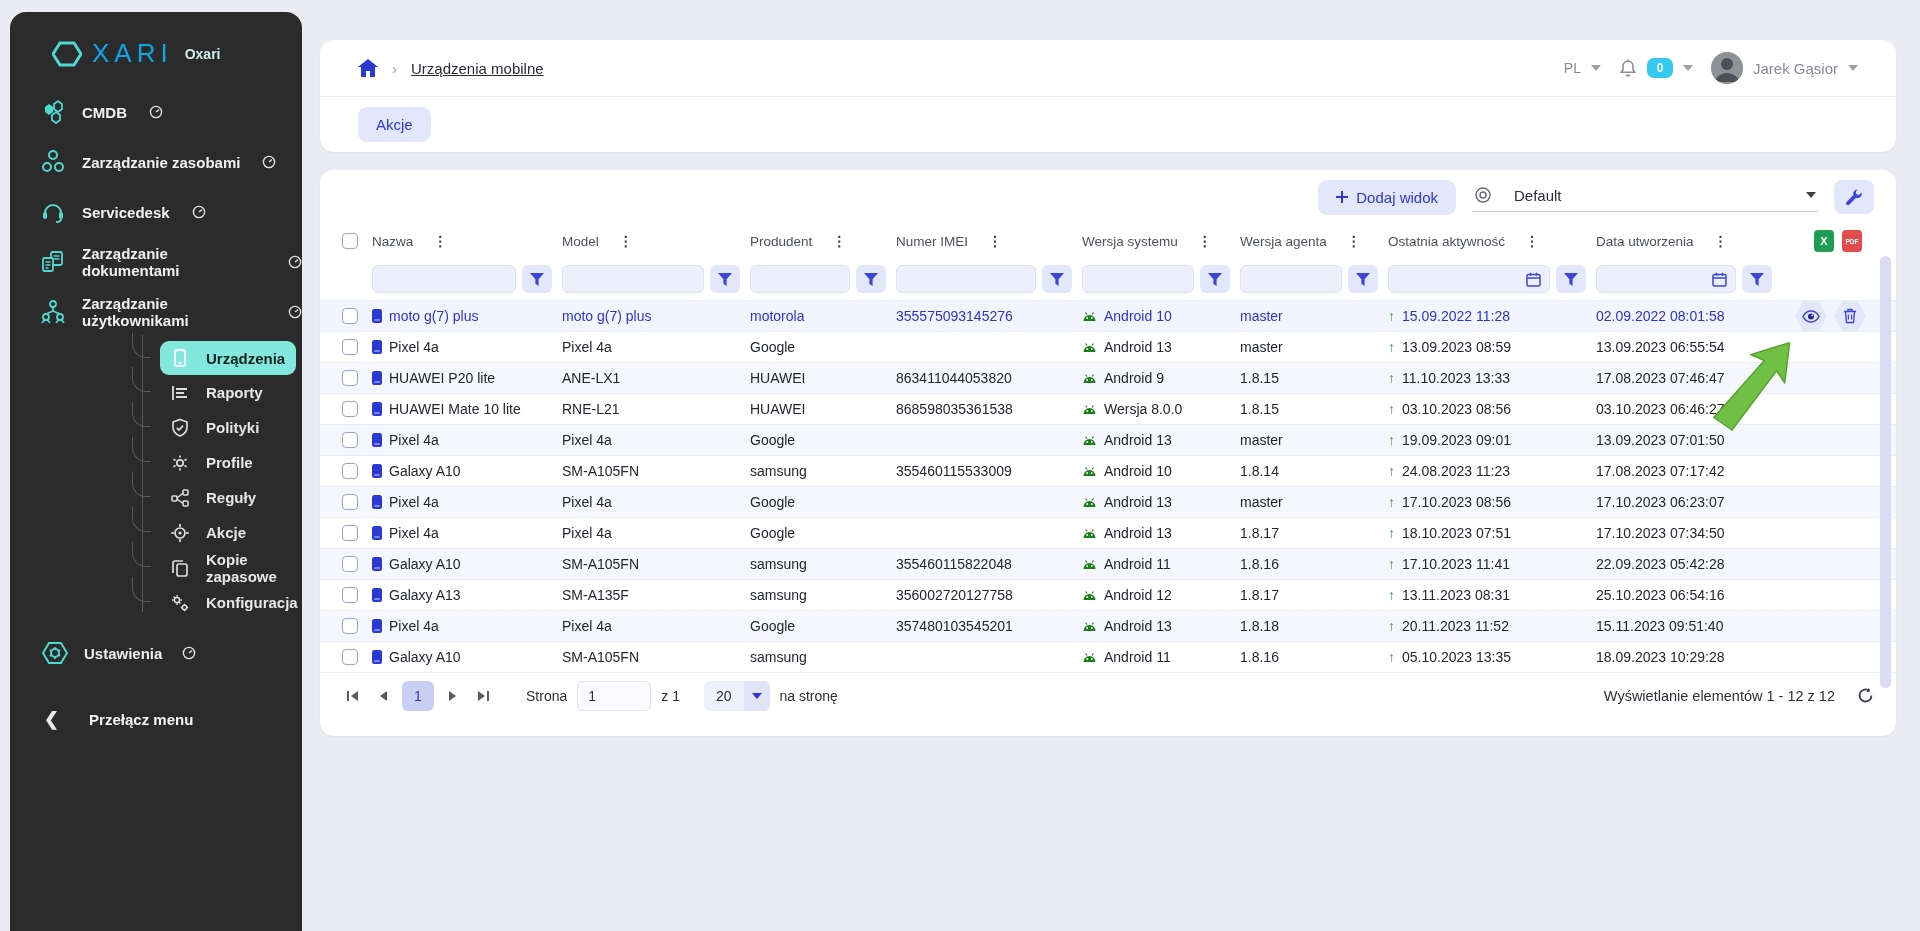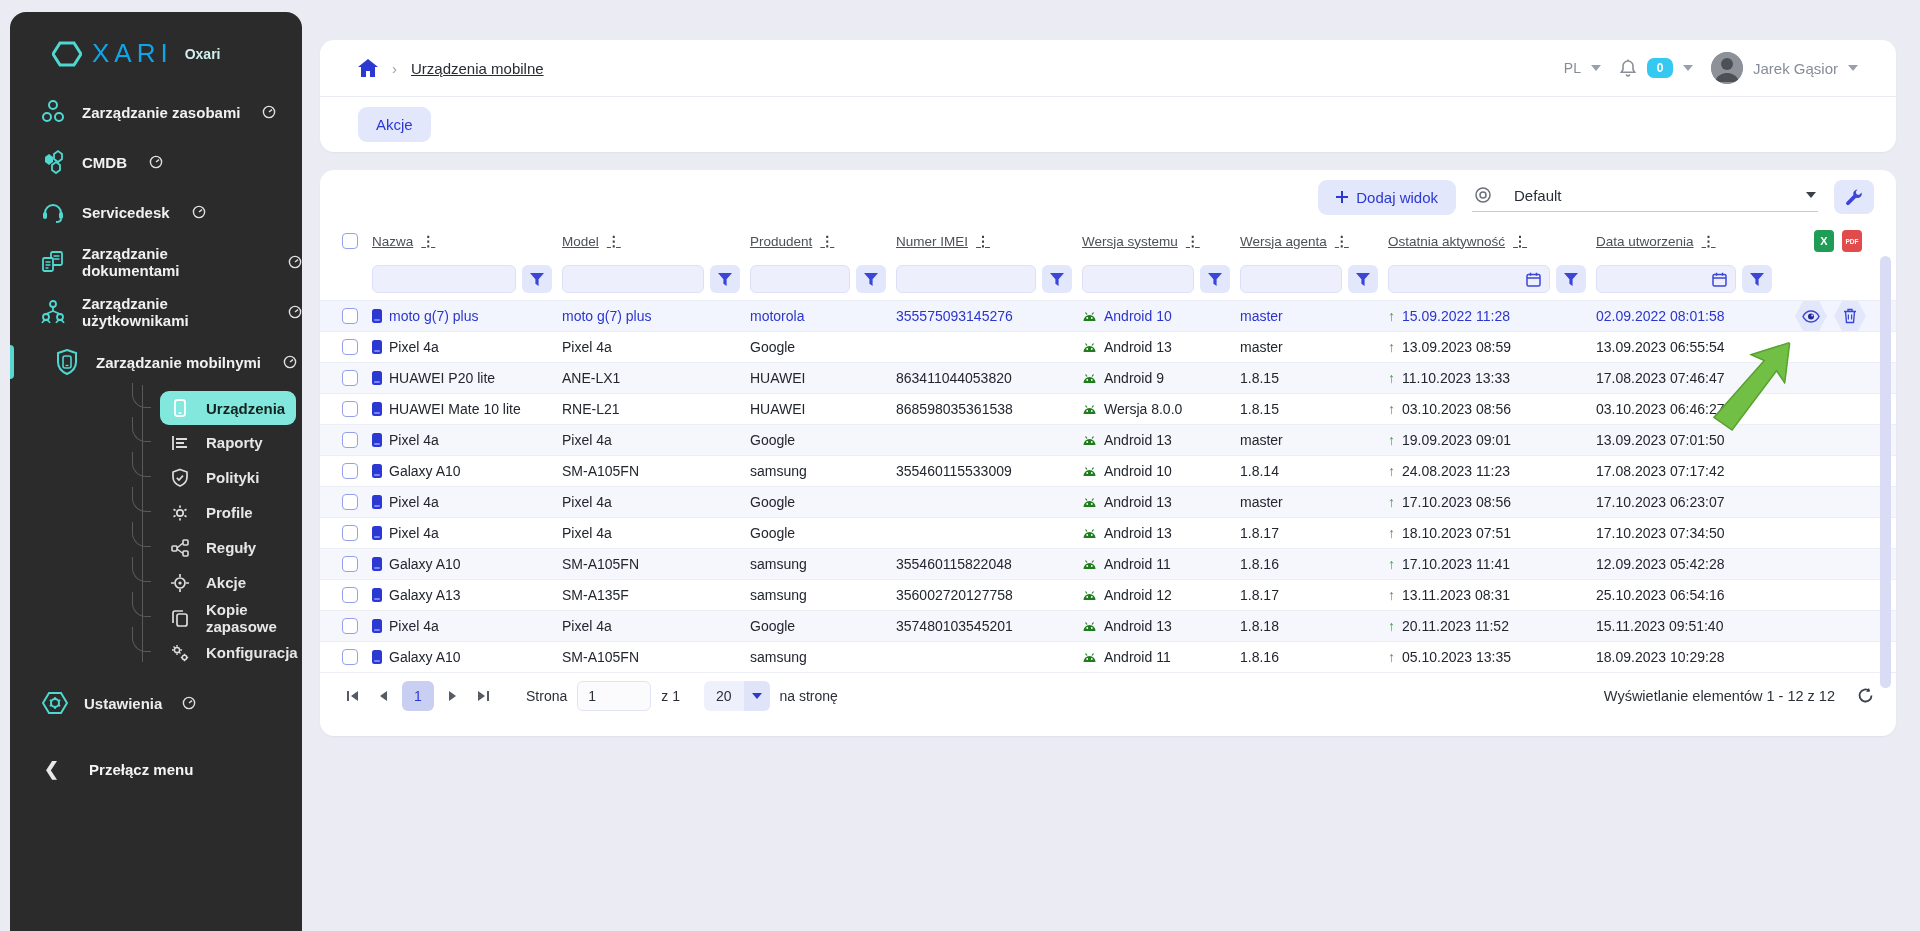--- a/index.html
+++ b/index.html
@@ -95,21 +95,21 @@
   .toolbar { display:flex; align-items:center; justify-content:flex-end; height:54px; padding:0 22px; gap:16px; }
   .view-select { width:346px; display:flex; align-items:center; gap:22px;
     border-bottom:1px solid #c6cad6; padding:4px 2px 7px 2px; cursor:pointer; }
   .view-select .vs-label { font-size:15px; color:#272c35; flex:1; }
   .caret-dk { width:0;height:0;border-left:5px solid transparent;border-right:5px solid transparent;border-top:6px solid #3b4048; }
   .icon-btn { background:#e3e7fb; border:none; border-radius:8px; width:40px; height:34px;
     display:flex; align-items:center; justify-content:center; cursor:pointer; }
 
   .grid { display:grid; grid-template-columns:44px 190px 188px 146px 186px 158px 148px 208px 186px 1fr; align-items:center; }
   .ghead { height:34px; padding-left:8px; }
-  .ghead .hcell { display:flex; align-items:center; gap:8px; font-size:13.5px; color:#4b5158;text-decoration:underline; }
+  .ghead .hcell { display:flex; align-items:center; gap:20px; font-size:13.5px; color:#4b5158; }
   .dots { color:#3c424d; font-weight:700; font-size:14px; letter-spacing:0; cursor:pointer; line-height:1; }
   .export-cell { display:flex; gap:8px; justify-content:flex-end; padding-right:34px; }
   .xls, .pdf { width:20px; height:22px; border-radius:4px; color:#fff; font-weight:700;
     display:flex; align-items:center; justify-content:center; cursor:pointer; }
   .xls { background:#1f9d57; font-size:11px; }
   .pdf { background:#e24b4b; font-size:6.5px; }
 
   .gfilter { height:42px; padding-left:8px; }
   .fcell { display:flex; align-items:center; gap:6px; padding-right:10px; }
   .finput { flex:1; height:28px; background:#edeffc; border:1px solid #dde1f8; border-radius:6px;
@@ -161,42 +161,42 @@
           <polygon points="8,4 22,4 29,15 22,26 8,26 1,15" fill="none" stroke="#4fd8d0" stroke-width="3"></polygon>
         </svg>
     </span>
     <span class="logo-word">XARI</span>
     <span class="logo-sub">Oxari</span>
   </div>
   <nav id="side-menu">
       <div class="side-item">
         <span class="s-icon">
           <svg width="26" height="26" viewBox="0 0 26 26">
-            <circle cx="13" cy="6" r="4" fill="none" stroke="currentColor" stroke-width="2"></circle>
-            <circle cx="7" cy="18" r="4" fill="none" stroke="currentColor" stroke-width="2"></circle>
-            <circle cx="19" cy="18" r="4" fill="none" stroke="currentColor" stroke-width="2"></circle>
-          </svg>
-        </span>
-        <span>Zarządzanie zasobami</span>
+            <polygon points="5,8 9,5 13,8 13,13 9,16 5,13" fill="currentColor"></polygon>
+            <polygon points="14,5 18,2 22,5 22,10 18,13 14,10" fill="none" stroke="currentColor" stroke-width="1.8"></polygon>
+            <polygon points="12,16 16,13 20,16 20,21 16,24 12,21" fill="none" stroke="currentColor" stroke-width="1.8"></polygon>
+          </svg>
+        </span>
+        <span>CMDB</span>
         <span class="gauge">
           <svg width="14" height="14" viewBox="0 0 14 14">
             <circle cx="7" cy="7" r="5.6" fill="none" stroke="currentColor" stroke-width="1.4"></circle>
             <path d="M7 7L10 4.6" stroke="currentColor" stroke-width="1.4"></path>
           </svg>
         </span>
       </div>
       <div class="side-item">
         <span class="s-icon">
           <svg width="26" height="26" viewBox="0 0 26 26">
-            <polygon points="5,8 9,5 13,8 13,13 9,16 5,13" fill="currentColor"></polygon>
-            <polygon points="14,5 18,2 22,5 22,10 18,13 14,10" fill="none" stroke="currentColor" stroke-width="1.8"></polygon>
-            <polygon points="12,16 16,13 20,16 20,21 16,24 12,21" fill="none" stroke="currentColor" stroke-width="1.8"></polygon>
-          </svg>
-        </span>
-        <span>CMDB</span>
+            <circle cx="13" cy="6" r="4" fill="none" stroke="currentColor" stroke-width="2"></circle>
+            <circle cx="7" cy="18" r="4" fill="none" stroke="currentColor" stroke-width="2"></circle>
+            <circle cx="19" cy="18" r="4" fill="none" stroke="currentColor" stroke-width="2"></circle>
+          </svg>
+        </span>
+        <span>Zarządzanie zasobami</span>
         <span class="gauge">
           <svg width="14" height="14" viewBox="0 0 14 14">
             <circle cx="7" cy="7" r="5.6" fill="none" stroke="currentColor" stroke-width="1.4"></circle>
             <path d="M7 7L10 4.6" stroke="currentColor" stroke-width="1.4"></path>
           </svg>
         </span>
       </div>
       <div class="side-item">
         <span class="s-icon">
           <svg width="26" height="26" viewBox="0 0 26 26">
@@ -235,36 +235,20 @@
         <span class="s-icon">
           <svg width="26" height="26" viewBox="0 0 26 26">
             <circle cx="13" cy="5" r="3" fill="none" stroke="currentColor" stroke-width="1.8"></circle>
             <path d="M13 8v4M13 12L6 15M13 12l7 3" stroke="currentColor" stroke-width="1.8" fill="none"></path>
             <circle cx="6" cy="18" r="3" fill="none" stroke="currentColor" stroke-width="1.8"></circle>
             <circle cx="20" cy="18" r="3" fill="none" stroke="currentColor" stroke-width="1.8"></circle>
             <path d="M2 24c1-2 2.5-3 4-3s3 1 4 3M16 24c1-2 2.5-3 4-3s3 1 4 3" stroke="currentColor" stroke-width="1.6" fill="none"></path>
           </svg>
         </span>
         <span>Zarządzanie użytkownikami</span>
-        <span class="gauge">
-          <svg width="14" height="14" viewBox="0 0 14 14">
-            <circle cx="7" cy="7" r="5.6" fill="none" stroke="currentColor" stroke-width="1.4"></circle>
-            <path d="M7 7L10 4.6" stroke="currentColor" stroke-width="1.4"></path>
-          </svg>
-        </span>
-      </div>
-      <div class="side-item nested">
-        <span class="s-icon">
-          <svg width="26" height="26" viewBox="0 0 26 26">
-            <path d="M13 1l9 3v9c0 6-4.5 10-9 12-4.5-2-9-6-9-12V4z" fill="none" stroke="currentColor" stroke-width="2"></path>
-            <rect x="9" y="7" width="8" height="12" rx="2" fill="none" stroke="currentColor" stroke-width="1.6"></rect>
-            <path d="M11.5 16.5h3" stroke="currentColor" stroke-width="1.4"></path>
-          </svg>
-        </span>
-        <span>Zarządzanie mobilnymi</span>
         <span class="gauge">
           <svg width="14" height="14" viewBox="0 0 14 14">
             <circle cx="7" cy="7" r="5.6" fill="none" stroke="currentColor" stroke-width="1.4"></circle>
             <path d="M7 7L10 4.6" stroke="currentColor" stroke-width="1.4"></path>
           </svg>
         </span>
       </div>
     </nav>
   <div class="submenu" id="side-submenu">
       <div class="sub-item active">
@@ -829,21 +813,21 @@
               <circle cx="9.8" cy="8" r="0.9" fill="#fff"></circle>
             </svg>
           </span>
           <span>Android 11</span>
         </div>
         <div class="cell">1.8.16</div>
         <div class="cell">
           <span class="up-arrow">↑</span>
           <span>17.10.2023 11:41</span>
         </div>
-        <div class="cell">12.09.2023 05:42:28</div>
+        <div class="cell">22.09.2023 05:42:28</div>
         <div></div>
       </div>
       <div class="grid grow">
         <div class="cell" style="justify-content:center;">
           <span class="cb"></span>
         </div>
         <div class="cell">
           <span class="phone-ic"></span>
           <span>Galaxy A13</span>
         </div>

